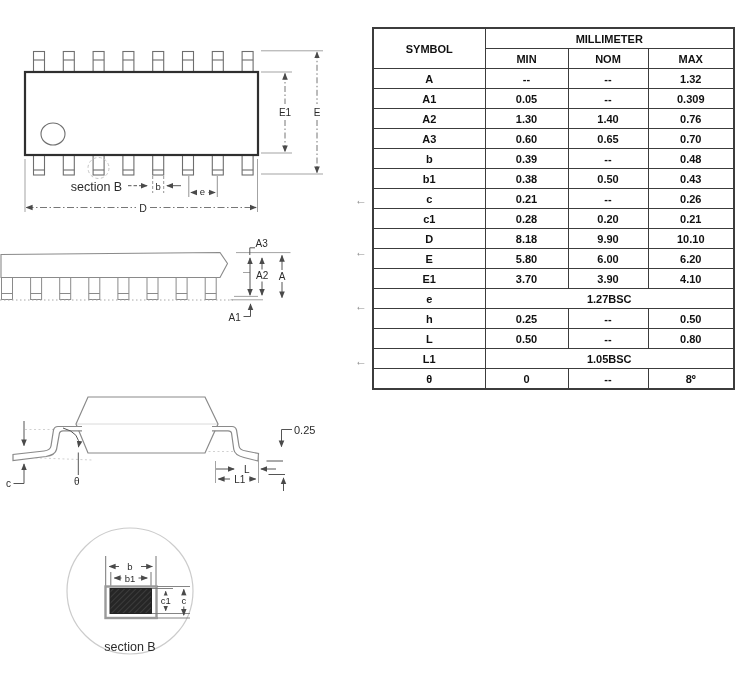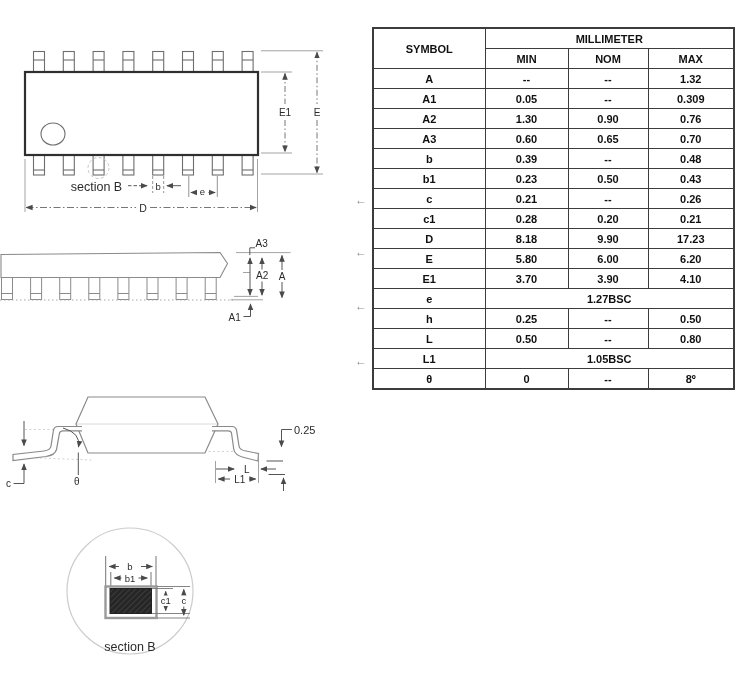--- a/index.html
+++ b/index.html
@@ -287,58 +287,58 @@
         </tr>
         <tr>
           <td>A1</td>
           <td>0.05</td>
           <td>--</td>
           <td>0.309</td>
         </tr>
         <tr>
           <td>A2</td>
           <td>1.30</td>
-          <td>0.90</td>
+          <td>1.40</td>
           <td>0.76</td>
         </tr>
         <tr>
           <td>A3</td>
           <td>0.60</td>
           <td>0.65</td>
           <td>0.70</td>
         </tr>
         <tr>
           <td>b</td>
           <td>0.39</td>
           <td>--</td>
           <td>0.48</td>
         </tr>
         <tr>
           <td>b1</td>
-          <td>0.23</td>
+          <td>0.38</td>
           <td>0.50</td>
           <td>0.43</td>
         </tr>
         <tr>
           <td>c</td>
           <td>0.21</td>
           <td>--</td>
           <td>0.26</td>
         </tr>
         <tr>
           <td>c1</td>
           <td>0.28</td>
           <td>0.20</td>
           <td>0.21</td>
         </tr>
         <tr>
           <td>D</td>
           <td>8.18</td>
           <td>9.90</td>
-          <td>17.23</td>
+          <td>10.10</td>
         </tr>
         <tr>
           <td>E</td>
           <td>5.80</td>
           <td>6.00</td>
           <td>6.20</td>
         </tr>
         <tr>
           <td>E1</td>
           <td>3.70</td>

